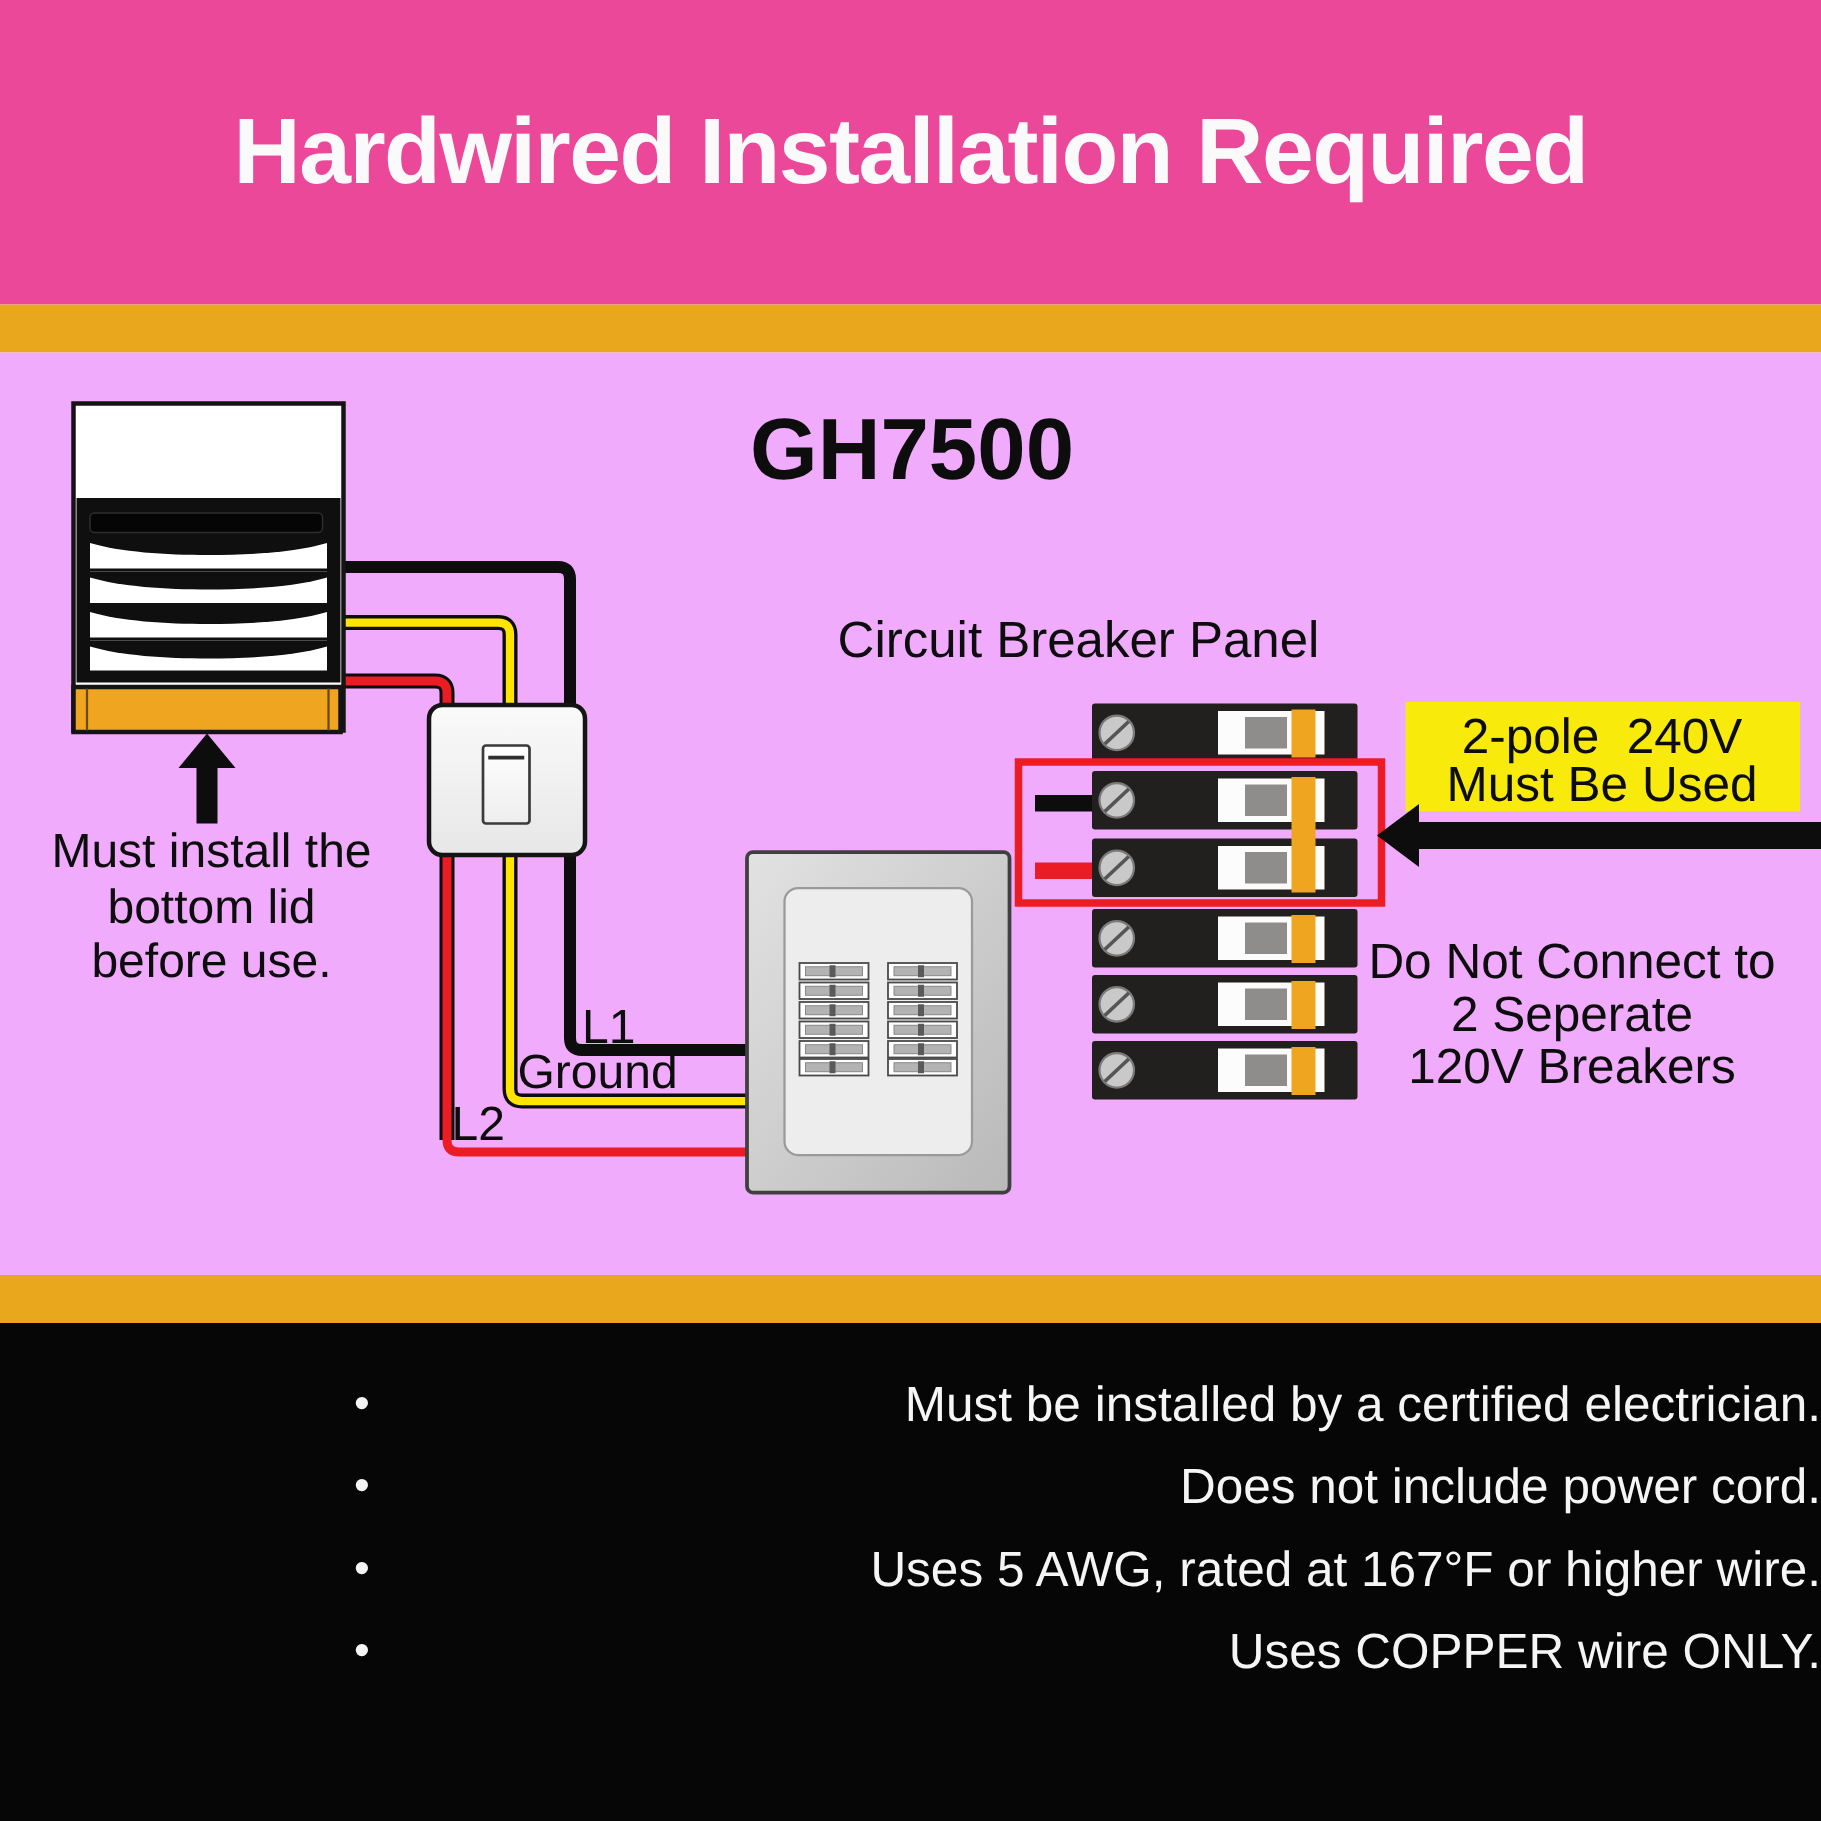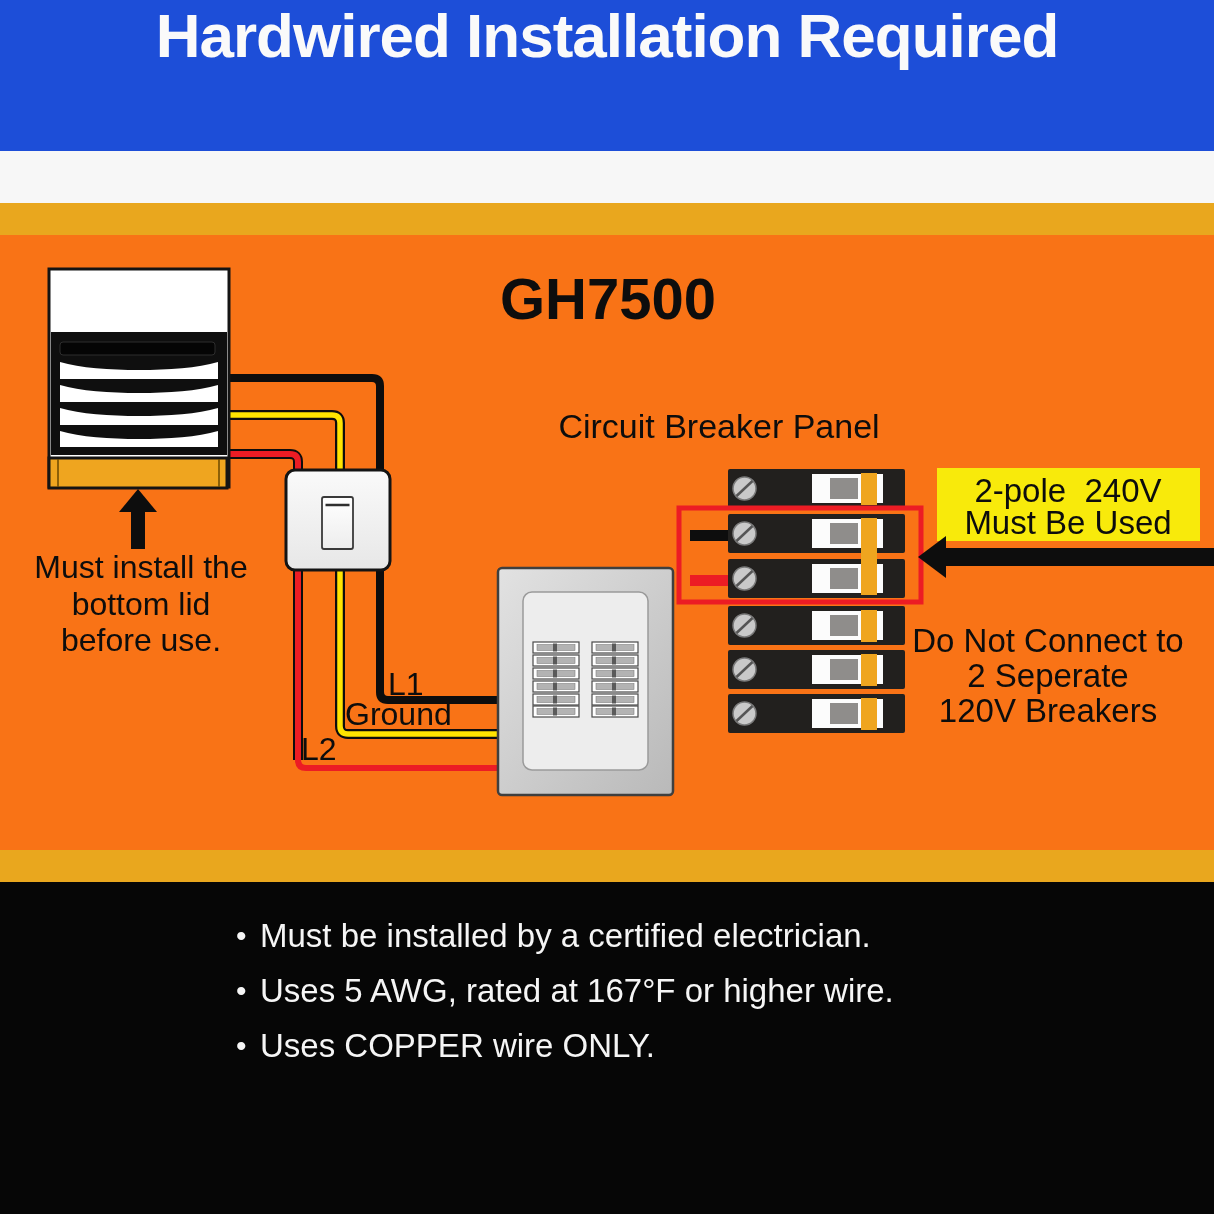--- a/index.html
+++ b/index.html
@@ -1,28 +1,28 @@
 <!DOCTYPE html>
 <html><head>
 <meta charset="utf-8">
 <style>
   html,body{margin:0;padding:0;background:#fff;}
   #page{position:relative;width:1214px;height:1214px;overflow:hidden;
         font-family:"Liberation Sans",sans-serif;background:#F7F7F7;}
   
-  .band-header{position:absolute;left:0;top:0;width:1214px;height:151px;background:#1d4ed8;
-               display:flex;align-items:flex-start;justify-content:center;}
+  .band-header{position:absolute;left:0;top:0;width:1214px;height:203px;background:#ec4899;
+               display:flex;align-items:center;justify-content:center;}
   .band-header h1{margin:0;color:#FAFAFA;font-size:62px;font-weight:700;letter-spacing:-1px;white-space:nowrap;}
   .stripe{position:absolute;left:0;width:1214px;height:32px;background:#E9A71E;}
   #stripe-top{top:203px;}
   #stripe-bottom{top:850px;}
-  .band-diagram{position:absolute;left:0;top:235px;width:1214px;height:615px;background:#f97316;}
+  .band-diagram{position:absolute;left:0;top:235px;width:1214px;height:615px;background:#f0abfc;}
   .band-footer{position:absolute;left:0;top:882px;width:1214px;height:332px;background:#060606;}
   
-  .bullets{list-style:none;margin:0;padding:26px 0 0 236px;}
+  .bullets{list-style:none;margin:0;padding:26px 0 0 236px;text-align:right;}
   .bullets li{position:relative;color:#F5F5F5;font-size:33px;line-height:55px;padding-left:24px;white-space:nowrap;}
   .bullets li::before{content:"•";position:absolute;left:0;top:0;font-size:30px;}
   
   svg text{font-family:"Liberation Sans",sans-serif;fill:#0D0D0D;}
   .t-model{font-size:58px;font-weight:700;}
   .t-label{font-size:34px;}
   .t-caption{font-size:32px;}
   .t-wire{font-size:32px;}
   .t-callout{font-size:33px;font-weight:400;white-space:pre;}
   .t-warn{font-size:33px;}
@@ -176,18 +176,19 @@
         <text class="t-warn" x="1048" y="487" text-anchor="middle">120V Breakers</text>
       </g>
     </svg>
   </div>
 
   <div class="stripe" id="stripe-bottom"></div>
 
   <div class="band-footer">
     <ul class="bullets">
       <li>Must be installed by a certified electrician.</li>
+      <li>Does not include power cord.</li>
       <li>Uses 5 AWG, rated at 167°F or higher wire.</li>
       <li>Uses COPPER wire ONLY.</li>
     </ul>
   </div>
 
 </div>
 
 </body></html>

